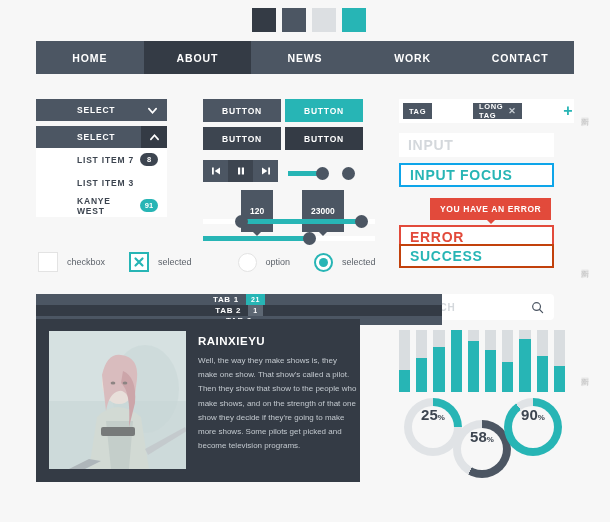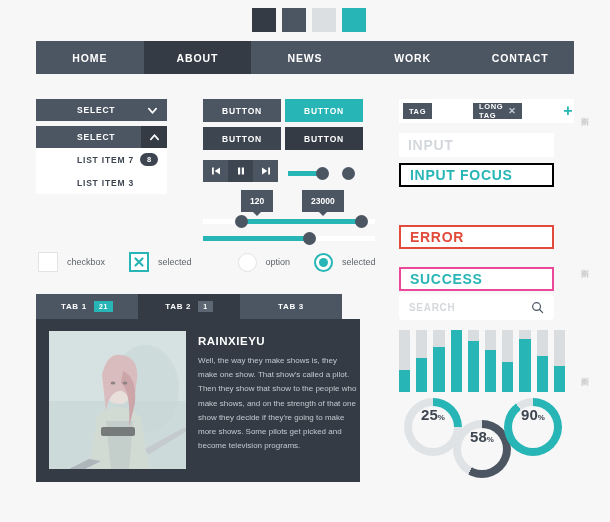--- a/index.html
+++ b/index.html
@@ -72,21 +72,21 @@
   .media div { flex: 1; display: flex; align-items: center; justify-content: center; cursor: pointer; }
   .media .mid { background: #3d4550; }
 
   
   .toggle { position: absolute; left: 288px; top: 167px; width: 88px; height: 12px; }
   .tg-track { position: absolute; left: 0; top: 4px; width: 30px; height: 5px; background: #27b5b5; }
   .knob { position: absolute; width: 13px; height: 13px; border-radius: 50%; background: #4c5663; cursor: pointer; }
 
   
   .tip { position: absolute; background: #4c5663; color: #fff; font-size: 8.5px;
-         font-weight: bold; padding: 6px 9px; text-align: center; }
+         font-weight: bold; padding: 16px 9px; text-align: center; }
   .tip:after { content: ""; position: absolute; left: 50%; bottom: -4px;
                margin-left: -4px; border-left: 4px solid transparent;
                border-right: 4px solid transparent; border-top: 4px solid #4c5663; }
   .sl { position: absolute; height: 5px; background: #fff; }
   .sl-fill { position: absolute; height: 5px; background: #27b5b5; }
 
   
   .tagbar { position: absolute; left: 399px; top: 99px; width: 175px; height: 24px;
             background: #fff; display: flex; align-items: center; padding: 0 4px; gap: 36px; }
   .tag { background: #4c5663; color: #fff; font-size: 7.5px; font-weight: bold;
@@ -122,21 +122,21 @@
 
   
   .donut { position: absolute; border-radius: 50%; display: flex;
            align-items: center; justify-content: center; }
   .donut .hole { border-radius: 50%; background: #f7f7f7; display: flex;
                  align-items: baseline; justify-content: center; }
   .donut .val { font-size: 15px; font-weight: bold; color: #3d4550; }
   .donut .pct { font-size: 8px; font-weight: bold; color: #3d4550; }
 
   
-  .tabs { position: absolute; left: 36px; top: 294px; width: 306px; height: 25px; display: flex; }
+  .tabs { position: absolute; left: 36px; top: 294px; width: 406px; height: 25px; display: flex; flex-direction: column; }
   .tab { flex: 1; display: flex; align-items: center; justify-content: center;
          gap: 7px; background: #4c5663; color: #fff; font-size: 8px;
          font-weight: bold; letter-spacing: .7px; cursor: pointer; }
   .tab.active { background: #343b45; }
   .tab-badge-teal { background: #27b5b5; color: #fff; font-size: 7px; font-weight: bold;
                     padding: 2px 5px; }
   .tab-badge-gray { background: #5d6773; color: #fff; font-size: 7px; font-weight: bold;
                     padding: 2px 5px; }
   .panel { position: absolute; left: 36px; top: 319px; width: 324px; height: 163px;
            background: #343b45; }
@@ -199,20 +199,24 @@
   </div>
 
   <div class="listbox">
     <div class="li">
       <span class="t lbl">LIST ITEM 7</span>
       <span class="badge-dark">8</span>
     </div>
     <div class="li">
       <span class="t lbl">LIST ITEM 3</span>
     </div>
+    <div class="li">
+      <span class="t lbl">KANYE WEST</span>
+      <span class="badge-teal">91</span>
+    </div>
   </div>
 
   <div class="ctrlrow">
     <div class="cb"></div>
     <span class="ctrl-lbl">checkbox</span>
     <div class="cb on">
       <svg width="12" height="12" viewBox="0 0 12 12">
         <path d="M2.5 2.5 L9.5 9.5 M9.5 2.5 L2.5 9.5" stroke="#27b5b5" stroke-width="2.2" stroke-linecap="round"></path>
       </svg>
     </div>
@@ -286,29 +290,32 @@
     <span class="tag">
       <span>LONG TAG</span>
       <span class="x">✕</span>
     </span>
     <span class="plus">+</span>
   </div>
 
   <div class="field" style="top:133px">
     <span class="ph">INPUT</span>
   </div>
-  <div class="field" style="top:163px;border:2px solid #000000;color:#27b5b5">
+  <div class="field" style="top:163px;border:2px solid #0ea5e9;color:#27b5b5">
     <span>INPUT FOCUS</span>
   </div>
 
+  <div class="alert">
+    <span>YOU HAVE AN ERROR</span>
+  </div>
 
   <div class="field" style="top:225px;border:2px solid #e24a3b;color:#e24a3b">
     <span>ERROR</span>
   </div>
-  <div class="field" style="top:267px;border:2px solid #ec4899;color:#27b5b5">
+  <div class="field" style="top:244px;border:2px solid #c2410c;color:#27b5b5">
     <span>SUCCESS</span>
   </div>
 
   <div class="search">
     <span>SEARCH</span>
     <svg width="13" height="13" viewBox="0 0 14 14">
       <circle cx="6" cy="6" r="4.2" stroke="#4c5663" stroke-width="1.3" fill="none"></circle>
       <path d="M9.2 9.2 L12.5 12.5" stroke="#4c5663" stroke-width="1.3" stroke-linecap="round"></path>
     </svg>
   </div>

